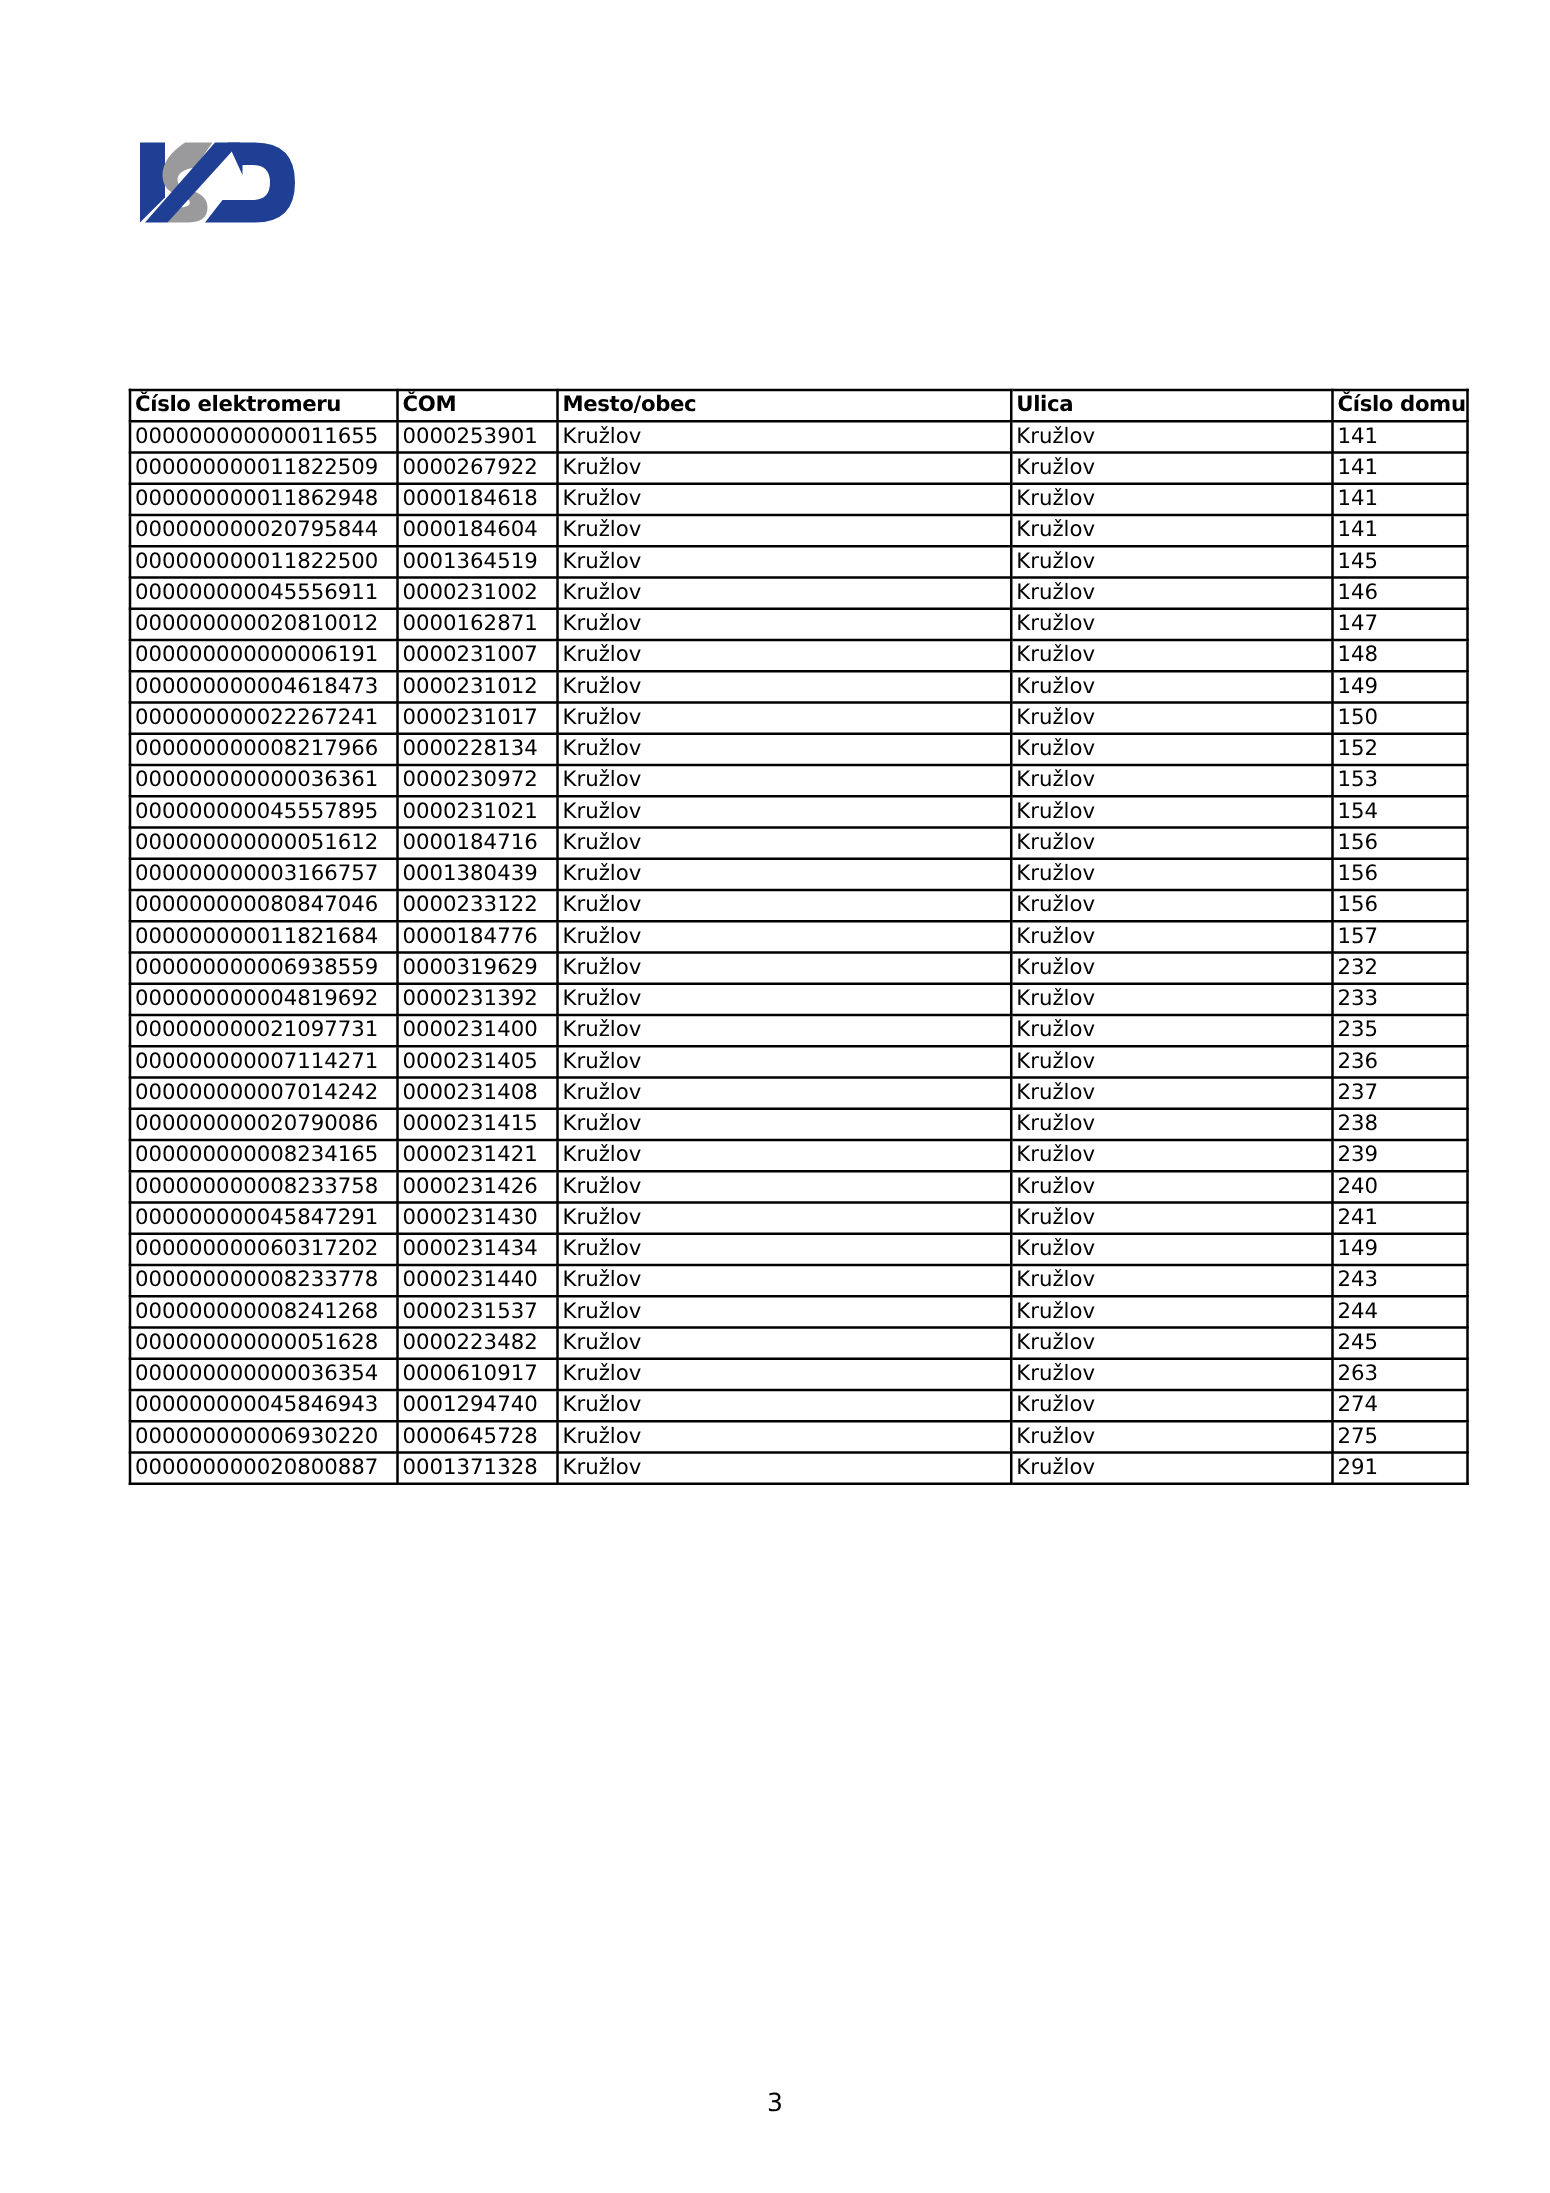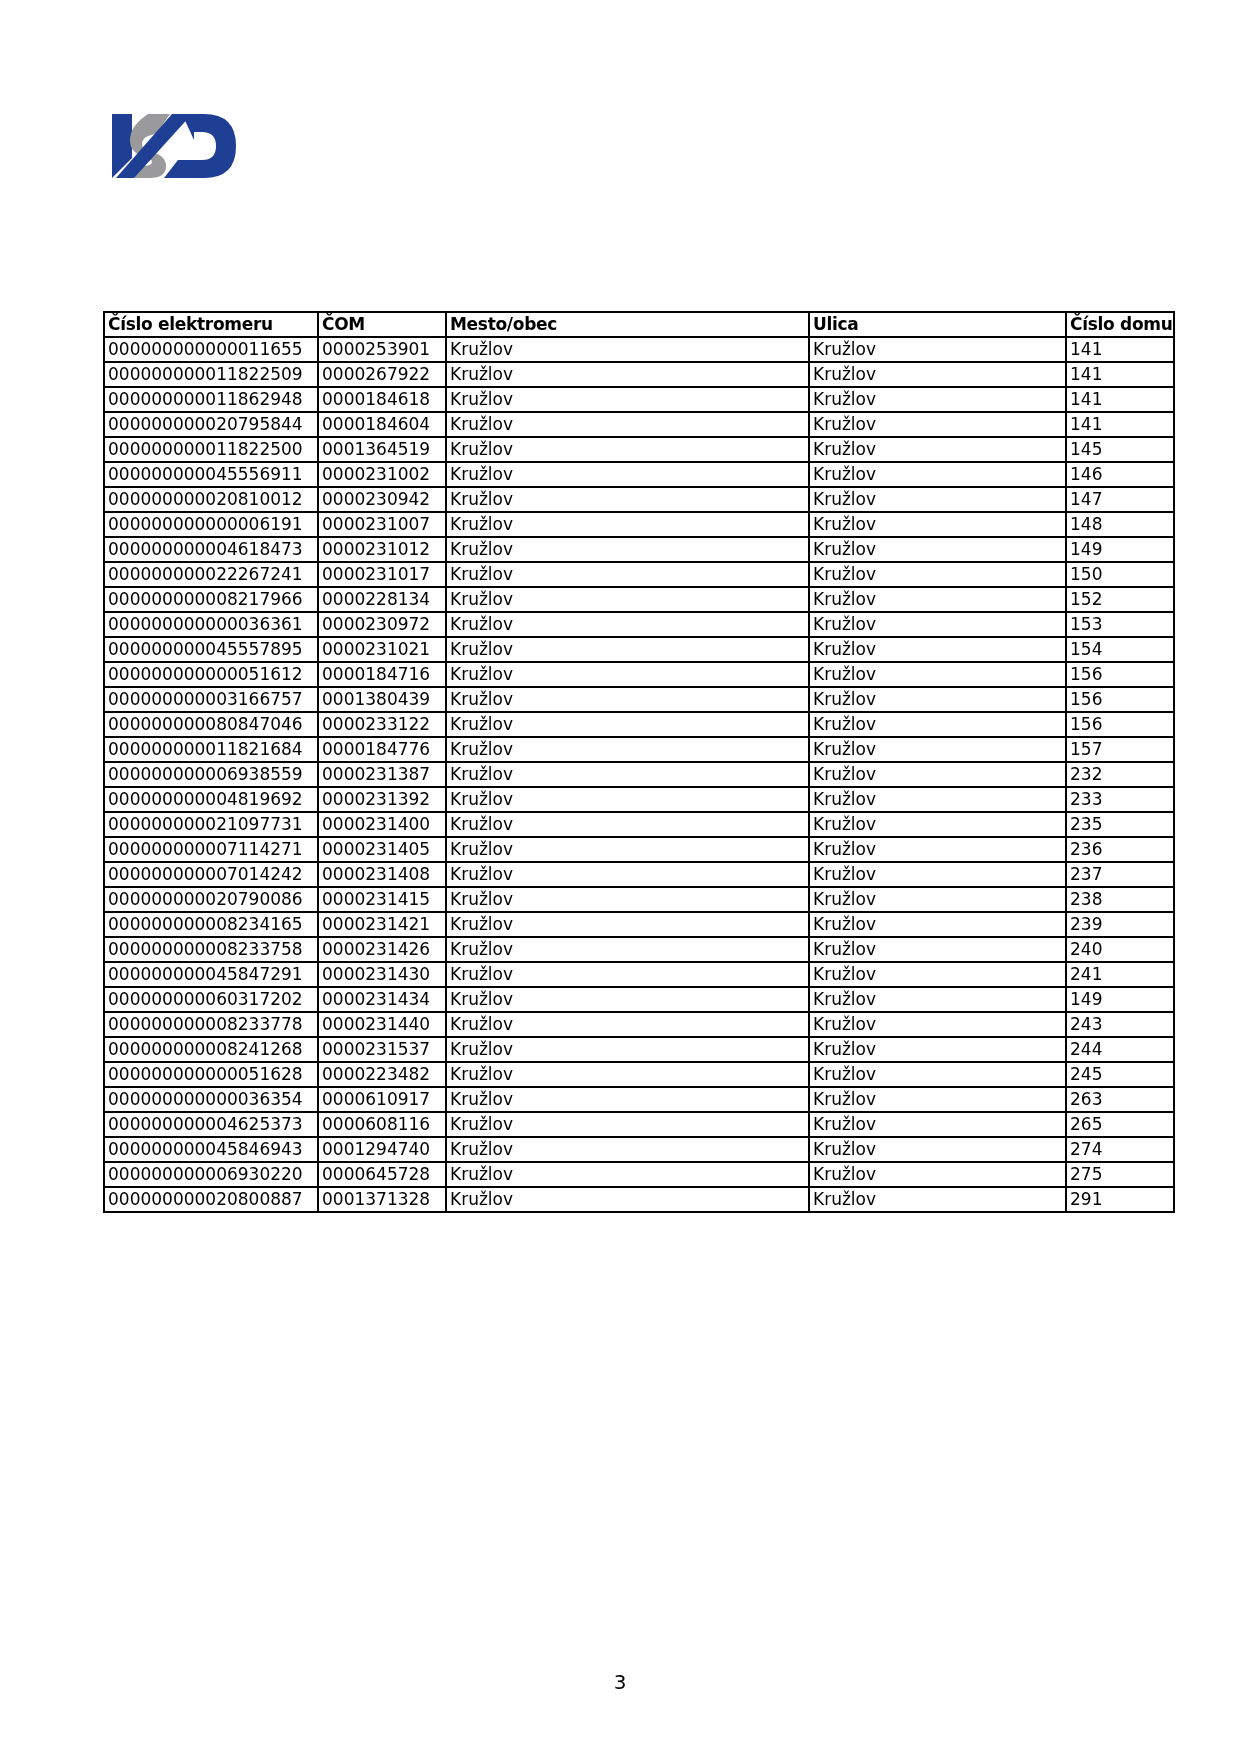--- a/index.html
+++ b/index.html
@@ -105,21 +105,21 @@
         </tr>
         <tr>
           <td>000000000045556911</td>
           <td>0000231002</td>
           <td>Kružlov</td>
           <td>Kružlov</td>
           <td>146</td>
         </tr>
         <tr>
           <td>000000000020810012</td>
-          <td>0000230942</td>
+          <td>0000162871</td>
           <td>Kružlov</td>
           <td>Kružlov</td>
           <td>147</td>
         </tr>
         <tr>
           <td>000000000000006191</td>
           <td>0000231007</td>
           <td>Kružlov</td>
           <td>Kružlov</td>
           <td>148</td>
@@ -182,21 +182,21 @@
         </tr>
         <tr>
           <td>000000000011821684</td>
           <td>0000184776</td>
           <td>Kružlov</td>
           <td>Kružlov</td>
           <td>157</td>
         </tr>
         <tr>
           <td>000000000006938559</td>
-          <td>0000231387</td>
+          <td>0000319629</td>
           <td>Kružlov</td>
           <td>Kružlov</td>
           <td>232</td>
         </tr>
         <tr>
           <td>000000000004819692</td>
           <td>0000231392</td>
           <td>Kružlov</td>
           <td>Kružlov</td>
           <td>233</td>
@@ -277,27 +277,20 @@
           <td>Kružlov</td>
           <td>Kružlov</td>
           <td>245</td>
         </tr>
         <tr>
           <td>000000000000036354</td>
           <td>0000610917</td>
           <td>Kružlov</td>
           <td>Kružlov</td>
           <td>263</td>
-        </tr>
-        <tr>
-          <td>000000000004625373</td>
-          <td>0000608116</td>
-          <td>Kružlov</td>
-          <td>Kružlov</td>
-          <td>265</td>
         </tr>
         <tr>
           <td>000000000045846943</td>
           <td>0001294740</td>
           <td>Kružlov</td>
           <td>Kružlov</td>
           <td>274</td>
         </tr>
         <tr>
           <td>000000000006930220</td>

